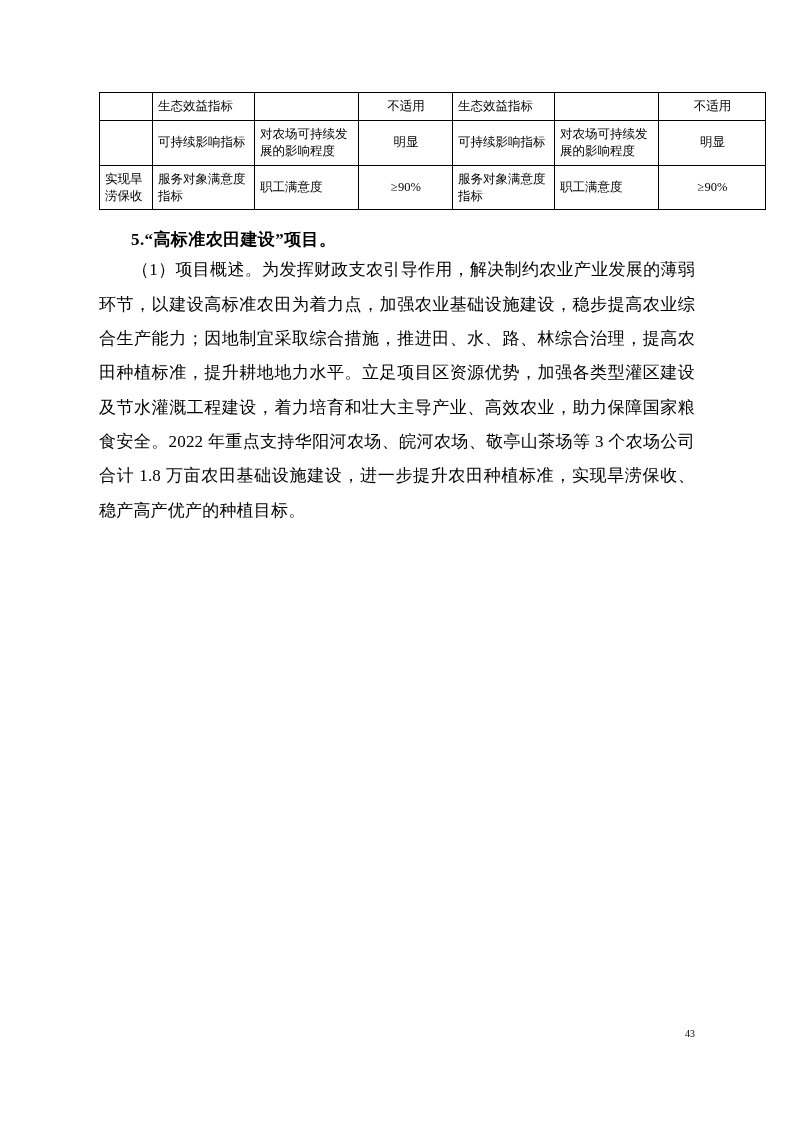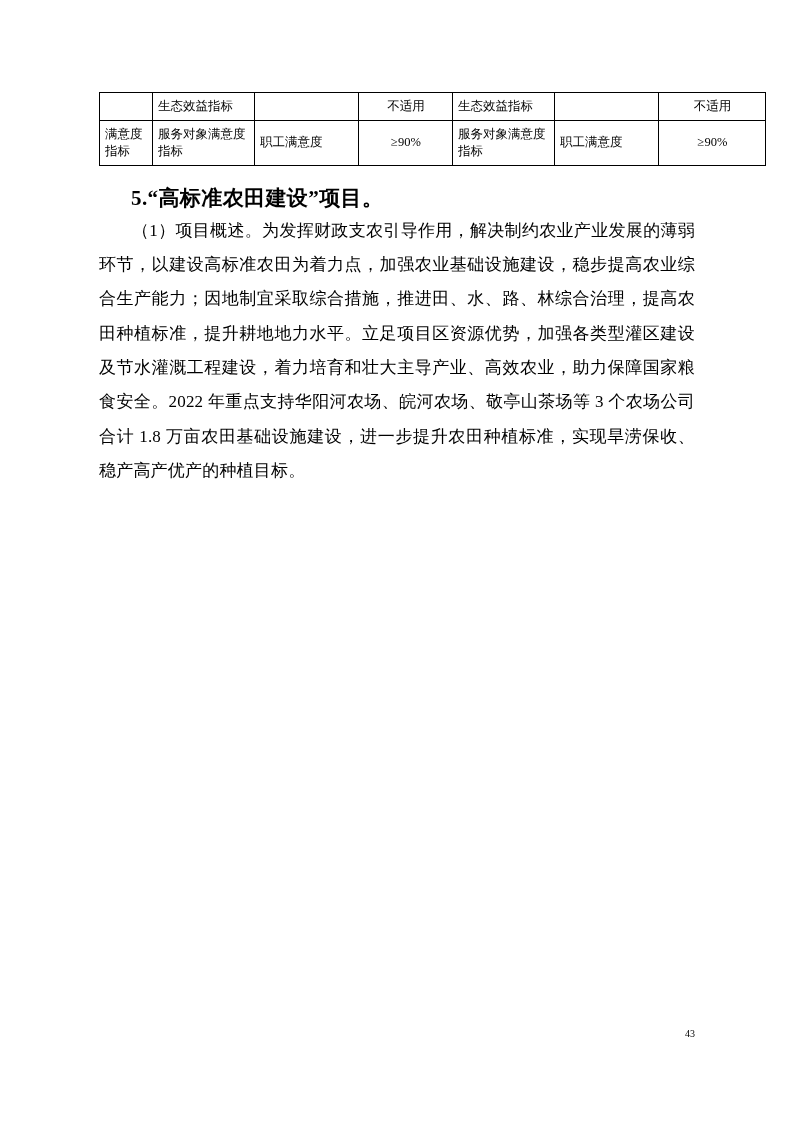--- a/index.html
+++ b/index.html
@@ -47,21 +47,21 @@
   td.c-desc  { width: 94px; }
   td.c-val   { width: 84px; text-align: center; }
   td.c-name2 { width: 92px; }
   td.c-desc2 { width: 94px; }
   td.c-val2  { width: 97px; text-align: center; }
   td.mid { text-align: center; }
 
   
   .h-item {
     margin: 18px 0 2px 0;
-    font-size: 21px;
+    font-size: 17px;
     font-weight: bold;
     letter-spacing: 0.4px;
     text-indent: 32px;
   }
   p.para {
     margin: 0;
     font-size: 17px;
     line-height: 2.02;
     text-align: justify;
     text-justify: inter-ideograph;
@@ -88,21 +88,30 @@
         <tr>
           <td class="c-num mid"></td>
           <td class="c-name">生态效益指标</td>
           <td class="c-desc"></td>
           <td class="c-val">不适用</td>
           <td class="c-name2">生态效益指标</td>
           <td class="c-desc2"></td>
           <td class="c-val2">不适用</td>
         </tr>
         <tr>
-          <td class="c-num">满意度指标</td>
+          <td class="c-num mid"></td>
+          <td class="c-name">可持续影响指标</td>
+          <td class="c-desc">对农场可持续发展的影响程度</td>
+          <td class="c-val">明显</td>
+          <td class="c-name2">可持续影响指标</td>
+          <td class="c-desc2">对农场可持续发展的影响程度</td>
+          <td class="c-val2">明显</td>
+        </tr>
+        <tr>
+          <td class="c-num">实现旱涝保收</td>
           <td class="c-name">服务对象满意度指标</td>
           <td class="c-desc">职工满意度</td>
           <td class="c-val">≥90%</td>
           <td class="c-name2">服务对象满意度指标</td>
           <td class="c-desc2">职工满意度</td>
           <td class="c-val2">≥90%</td>
         </tr>
       </tbody>
     </table>
 

